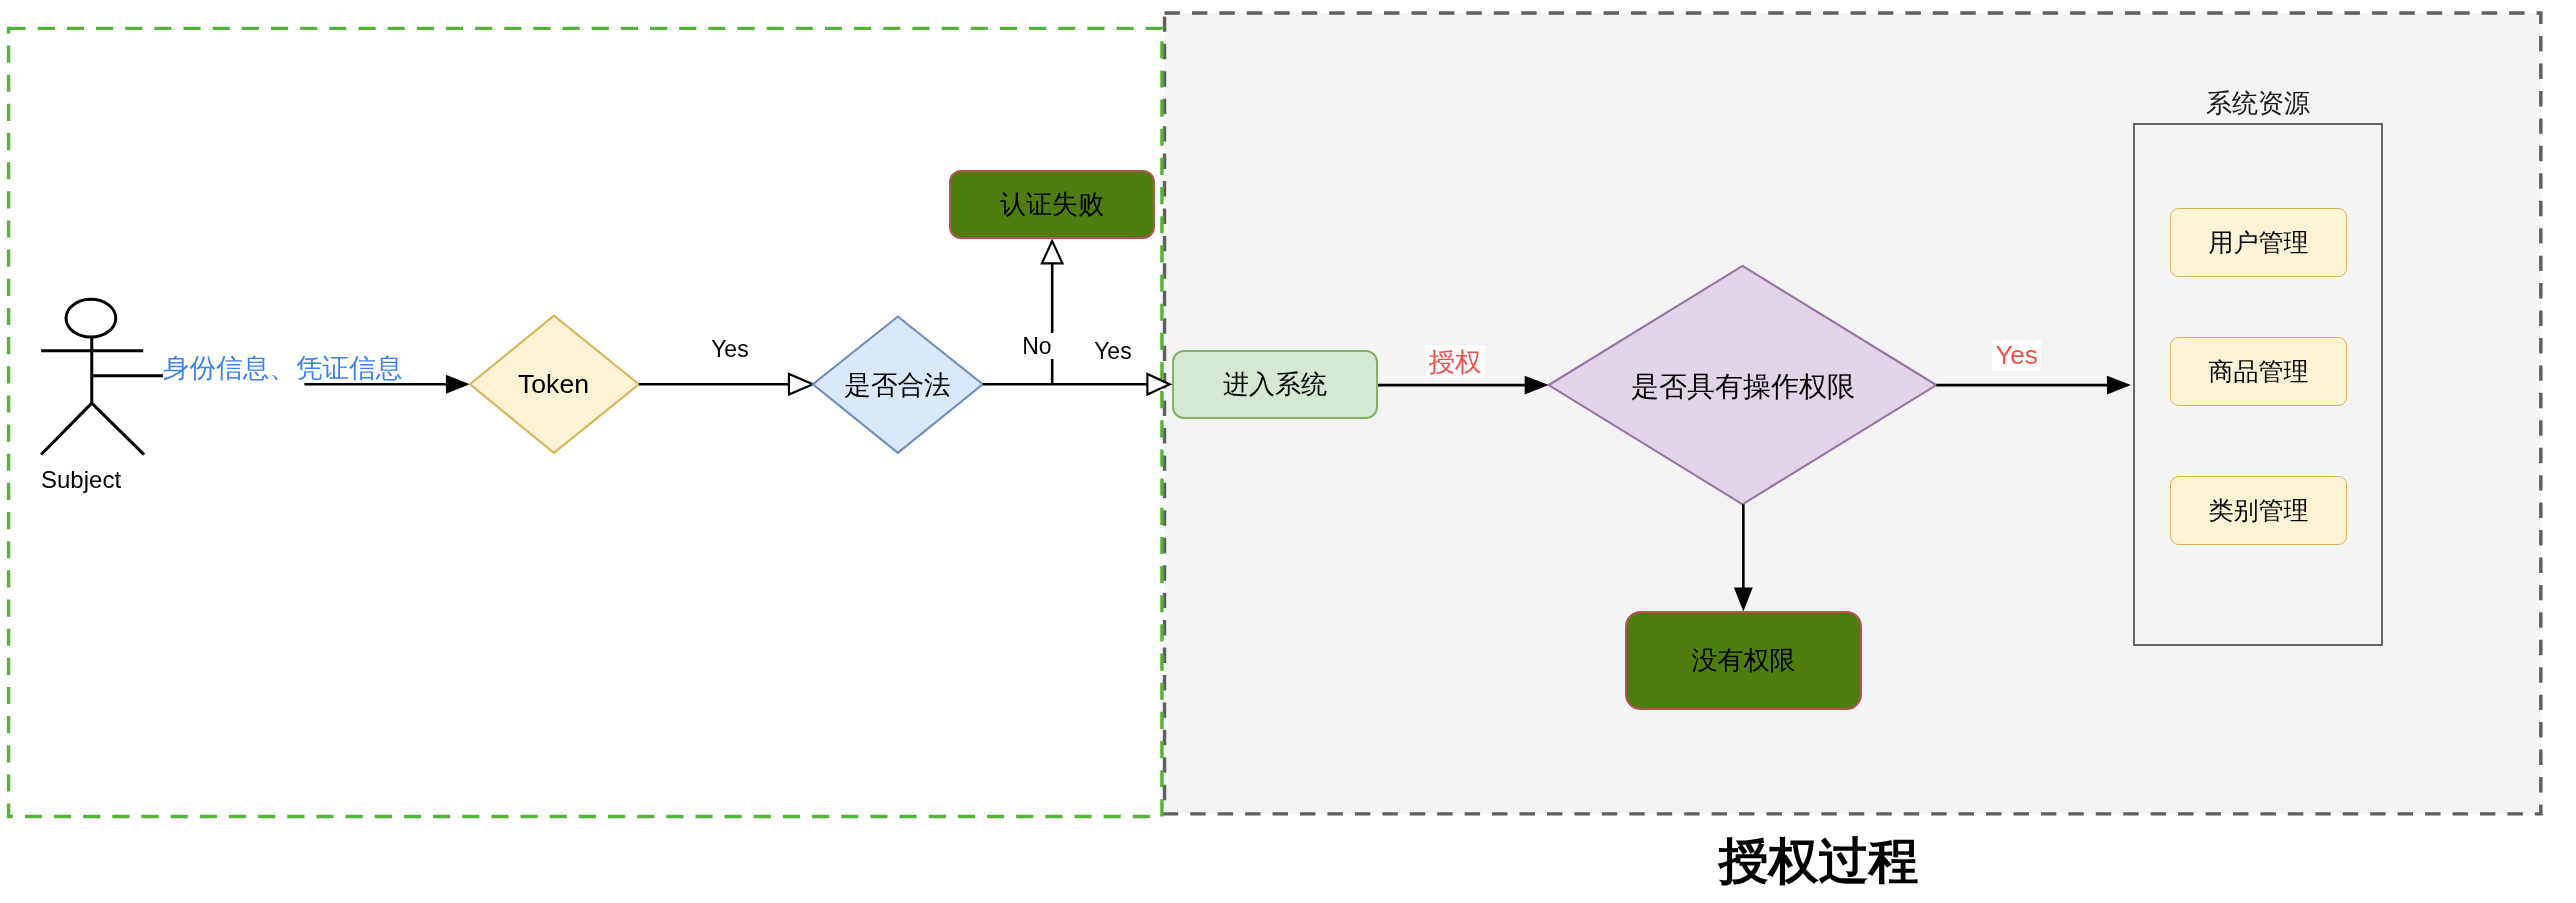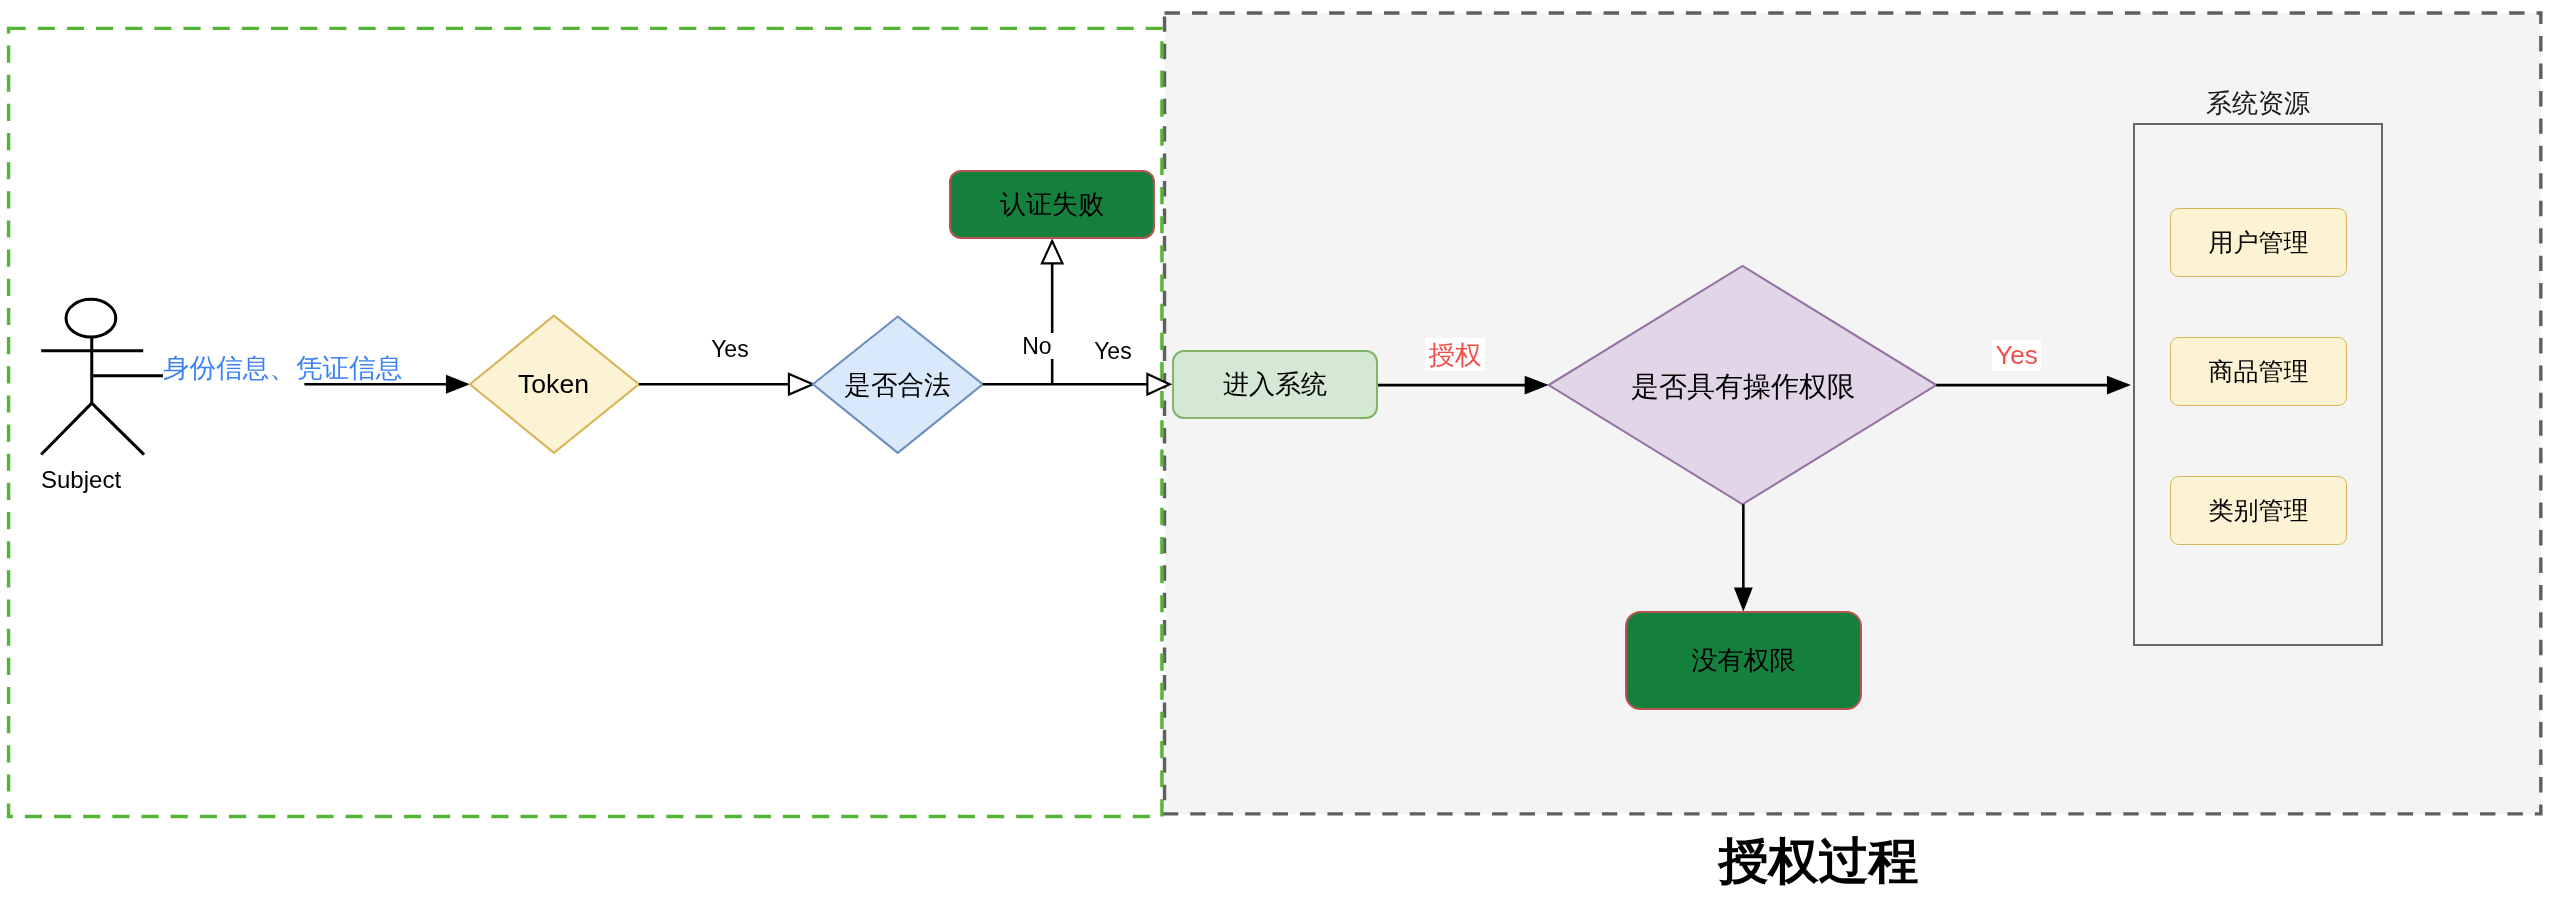--- a/index.html
+++ b/index.html
@@ -9,21 +9,21 @@
     font-family:"Liberation Sans","DejaVu Sans",sans-serif;
     overflow:hidden;
   }
   #shapes{position:absolute;left:0;top:0;}
   .node{
     position:absolute;
     display:flex;align-items:center;justify-content:center;
     box-sizing:border-box;
     color:#000;
   }
-  .red-node{background:#15803d;border:2.1px solid #b85450;border-radius:12px;font-size:26px;}
+  .red-node{background:#4d7c0f;border:2.1px solid #b85450;border-radius:12px;font-size:26px;}
   .green-node{background:#d5e8d4;border:2.1px solid #82b366;border-radius:12px;font-size:26px;}
   .yellow-node{background:#fcf3d4;border:1.7px solid #d6b656;border-radius:8.6px;font-size:25px;}
   .container-box{
     position:absolute;
     border:2.6px solid #666666;
     background:transparent;
     box-sizing:border-box;
   }
   .diamond-label{
     position:absolute;
@@ -147,21 +147,21 @@
   <div class="free-label" style="left:41px;top:466px;width:103px;text-align:left;font-size:24px;">Subject</div>
 
   <div class="free-label" style="left:163px;top:350px;font-size:26.6px;color:#3b82f6;white-space:nowrap;">身份信息、凭证信息</div>
 
   <div class="edge-label" style="left:701px;top:336px;width:51px;height:26px;">Yes</div>
 
   <div class="edge-label" style="left:1013px;top:333px;width:41px;height:26px;">No</div>
 
   <div class="edge-label" style="left:1084px;top:338px;width:51px;height:26px;">Yes</div>
 
-  <div class="edge-label red" style="left:1425px;top:338px;height:33px;">授权</div>
+  <div class="edge-label red" style="left:1425px;top:345px;height:33px;">授权</div>
 
   <div class="edge-label red" style="left:1992px;top:340px;height:31px;font-size:26px;">Yes</div>
 
 
   <div class="region-title" style="left:1664px;top:828px;width:309px;">授权过程</div>
 
 </div>
 
 
 </body></html>

